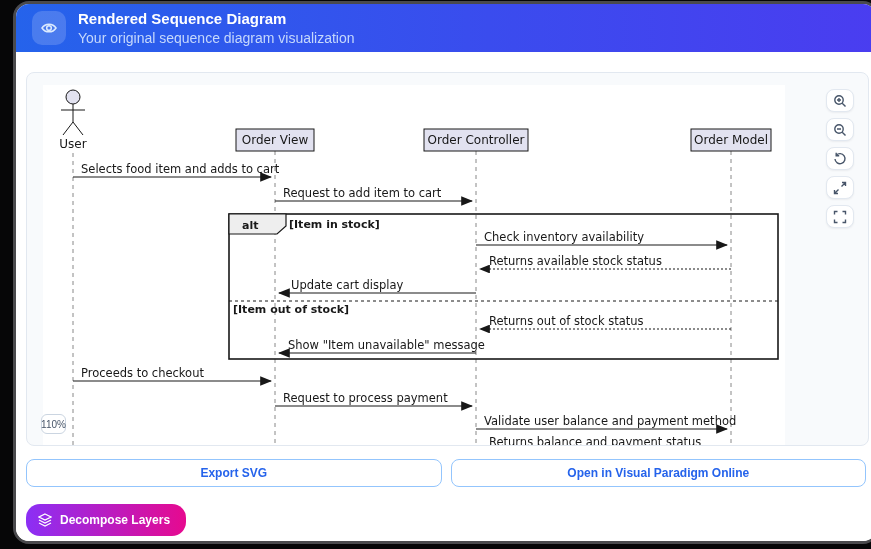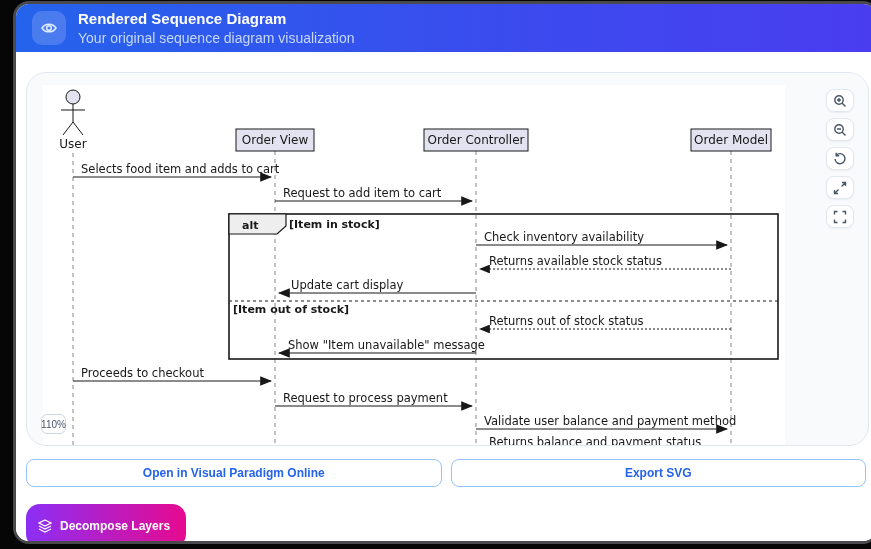--- a/index.html
+++ b/index.html
@@ -14,21 +14,21 @@
   }
   .header-icon-box {
     width:34px; height:34px; border-radius:10px; background:rgba(255,255,255,.17);
     display:flex; align-items:center; justify-content:center; flex:0 0 auto;
   }
   .header-title { color:#ffffff; font-size:15px; font-weight:bold; line-height:1.2; }
   .header-sub { color:#c5d8fc; font-size:14px; margin-top:2px; }
   .content { position:relative; height:493px; background:#ffffff; }
   .panel {
     position:absolute; left:10px; top:20px; width:843px; height:374px;
-    background:#f8fafc; border:1px solid #e2e8f0; border-radius:20px; overflow:hidden;
+    background:#f8fafc; border:1px solid #e2e8f0; border-radius:8px; overflow:hidden;
   }
   .canvas {
     position:absolute; left:16px; top:12px; width:742px; height:362px; background:#ffffff;
   }
   .ctrl-col { position:absolute; right:14px; top:16px; display:flex; flex-direction:column; gap:6px; }
   .ctrl-btn {
     width:28px; height:23px; background:#ffffff; border:1px solid #e2e8f0; border-radius:8px;
     display:flex; align-items:center; justify-content:center; cursor:pointer;
     box-shadow:0 1px 2px rgba(15,23,42,.06);
   }
@@ -38,21 +38,21 @@
     background:#ffffff; border:1px solid #cbd5e1; border-radius:6px;
     font-size:10px; color:#475569; display:flex; align-items:center; justify-content:center;
   }
   .btn-row { position:absolute; left:10px; top:407px; width:840px; display:flex; gap:9px; }
   .outline-btn {
     flex:1; height:28px; background:#ffffff; border:1px solid #93c5fd; border-radius:8px;
     color:#2563eb; font-size:12px; font-weight:bold; display:flex; align-items:center; justify-content:center;
     cursor:pointer;
   }
   .decompose-btn {
-    position:absolute; left:10px; top:452px; height:44px; padding:0 16px 0 12px;
+    position:absolute; left:10px; top:452px; height:32px; padding:0 16px 0 12px;
     background:linear-gradient(90deg,#8b2ff5,#e60a8f); border:none; border-radius:14px;
     color:#ffffff; font-size:12px; font-weight:bold; display:flex; align-items:center; gap:8px;
     cursor:pointer;
     text-align:center;
   }
   .diagram-text { font-family:"DejaVu Sans", sans-serif; fill:#181818; font-size:11.5px; }
   .guard-text { font-family:"DejaVu Sans", sans-serif; fill:#181818; font-size:11px; font-weight:bold; }
   .pname { font-family:"DejaVu Sans", sans-serif; fill:#181818; font-size:12px; }
 </style>
 </head>
@@ -201,22 +201,22 @@
             <path d="M12.5 9.5 v3 h-3"></path>
               <path d="M4.5 12.5 h-3 v-3"></path>
           </svg>
         </div>
       </div>
 
       <div class="zoom-badge">110%</div>
     </div>
 
     <div class="btn-row">
+      <button class="outline-btn">Export SVG</button>
       <button class="outline-btn">Open in Visual Paradigm Online</button>
-      <button class="outline-btn">Export SVG</button>
     </div>
 
     <button class="decompose-btn">
       <svg width="14" height="14" viewBox="0 0 14 14" fill="none" stroke="#ffffff" stroke-width="1.2">
         <path d="M7 1 L13 4 L7 7 L1 4 Z"></path>
         <path d="M1 7 L7 10 L13 7"></path>
         <path d="M1 10 L7 13 L13 10"></path>
       </svg>
       <span>Decompose Layers</span>
     </button>

